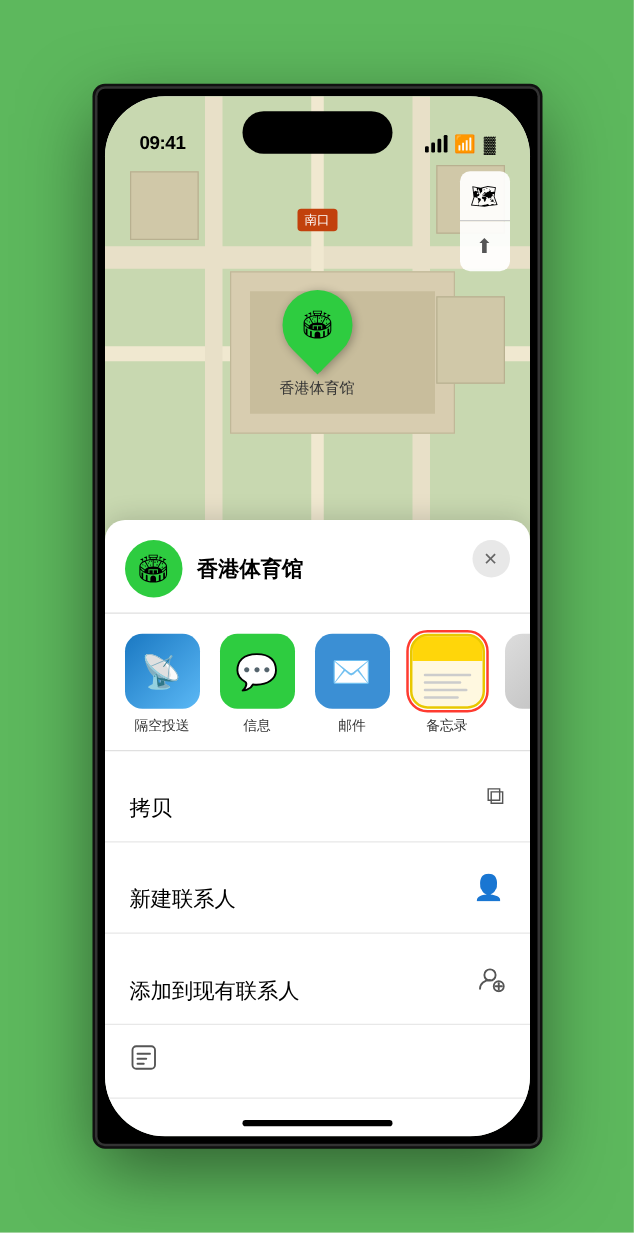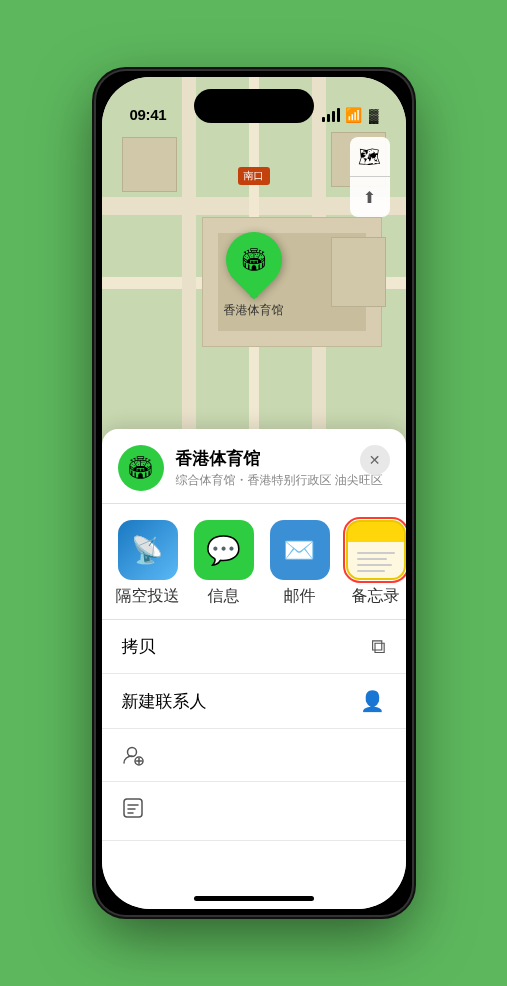--- a/index.html
+++ b/index.html
@@ -6,24 +6,24 @@
     body {
       width: 507px;
       height: 986px;
       background: #5db85d;
       display: flex;
       align-items: center;
       justify-content: center;
       font-family: -apple-system, 'PingFang SC', 'Helvetica Neue', sans-serif;
     }
     .phone-frame {
-      width: 316px;
+      width: 352px;
       height: 844px;
       background: #000;
-      border-radius: 30px;
+      border-radius: 6px;
       position: relative;
       box-shadow: 0 0 0 2px #333, 0 0 0 4px #111, 0 20px 60px rgba(0,0,0,0.5);
       overflow: hidden;
     }
     .phone-screen {
       position: absolute;
       top: 6px; left: 6px; right: 6px; bottom: 6px;
       border-radius: 48px;
       overflow: hidden;
       background: #e8f0e0;
@@ -339,21 +339,21 @@
     .share-app-icon.notes-selected {
       outline: 2.5px solid #ff3b30;
       outline-offset: 1px;
     }
     .share-app-icon.more {
       background: linear-gradient(135deg, #ddd, #bbb);
       flex-direction: column;
       gap: 4px;
     }
     .share-app-label {
-      font-size: 16px;
+      font-size: 11px;
       color: #333;
       text-align: center;
     }
     
     .notes-lines {
       width: 38px;
       display: flex;
       flex-direction: column;
       gap: 4px;
       margin-top: 24px;
@@ -389,20 +389,21 @@
     .action-item {
       display: flex;
       align-items: center;
       justify-content: space-between;
       padding: 15px 20px;
       border-bottom: 0.5px solid #e8e8e8;
     }
     .action-label {
       font-size: 17px;
       color: #000;
+      margin-top: 19px;
     }
     .action-icon {
       font-size: 22px;
       color: #555;
     }
     
     .home-indicator {
       position: absolute;
       bottom: 8px;
       left: 50%;
@@ -471,21 +472,20 @@
         </div>
       </div>
     </div>
 
     <div class="bottom-sheet">
 
       <div class="location-header">
         <div class="location-icon">🏟</div>
         <div class="location-info">
           <div class="location-name">香港体育馆</div>
-          <div class="location-subtitle">综合体育馆・香港特别行政区 油尖旺区</div>
         </div>
         <div class="close-btn">
           <span>✕</span>
         </div>
       </div>
 
       <div class="share-apps-row">
 
         <div class="share-app">
           <div class="share-app-icon airdrop">
@@ -541,20 +541,21 @@
         <span class="action-label">拷贝</span>
         <span class="action-icon" style="font-size:20px; color:#555;">⧉</span>
       </div>
 
       <div class="action-item">
         <span class="action-label">新建联系人</span>
         <span class="action-icon" style="font-size:20px; color:#555;">👤</span>
       </div>
 
       <div class="action-item">
+        <span class="action-label">添加到现有联系人</span>
         <span class="action-icon" style="font-size:20px; color:#555; display:flex; align-items:center;">
           <svg width="22" height="22" viewBox="0 0 22 22" fill="none" xmlns="http://www.w3.org/2000/svg">
             <circle cx="10" cy="8" r="4.5" stroke="#555" stroke-width="1.5" fill="none"></circle>
             <path d="M2 19c0-4 3.6-7 8-7" stroke="#555" stroke-width="1.5" stroke-linecap="round" fill="none"></path>
             <circle cx="17" cy="17" r="4" stroke="#555" stroke-width="1.5" fill="none"></circle>
             <line x1="17" y1="14.5" x2="17" y2="19.5" stroke="#555" stroke-width="1.5" stroke-linecap="round"></line>
             <line x1="14.5" y1="17" x2="19.5" y2="17" stroke="#555" stroke-width="1.5" stroke-linecap="round"></line>
           </svg>
         </span>
       </div>

